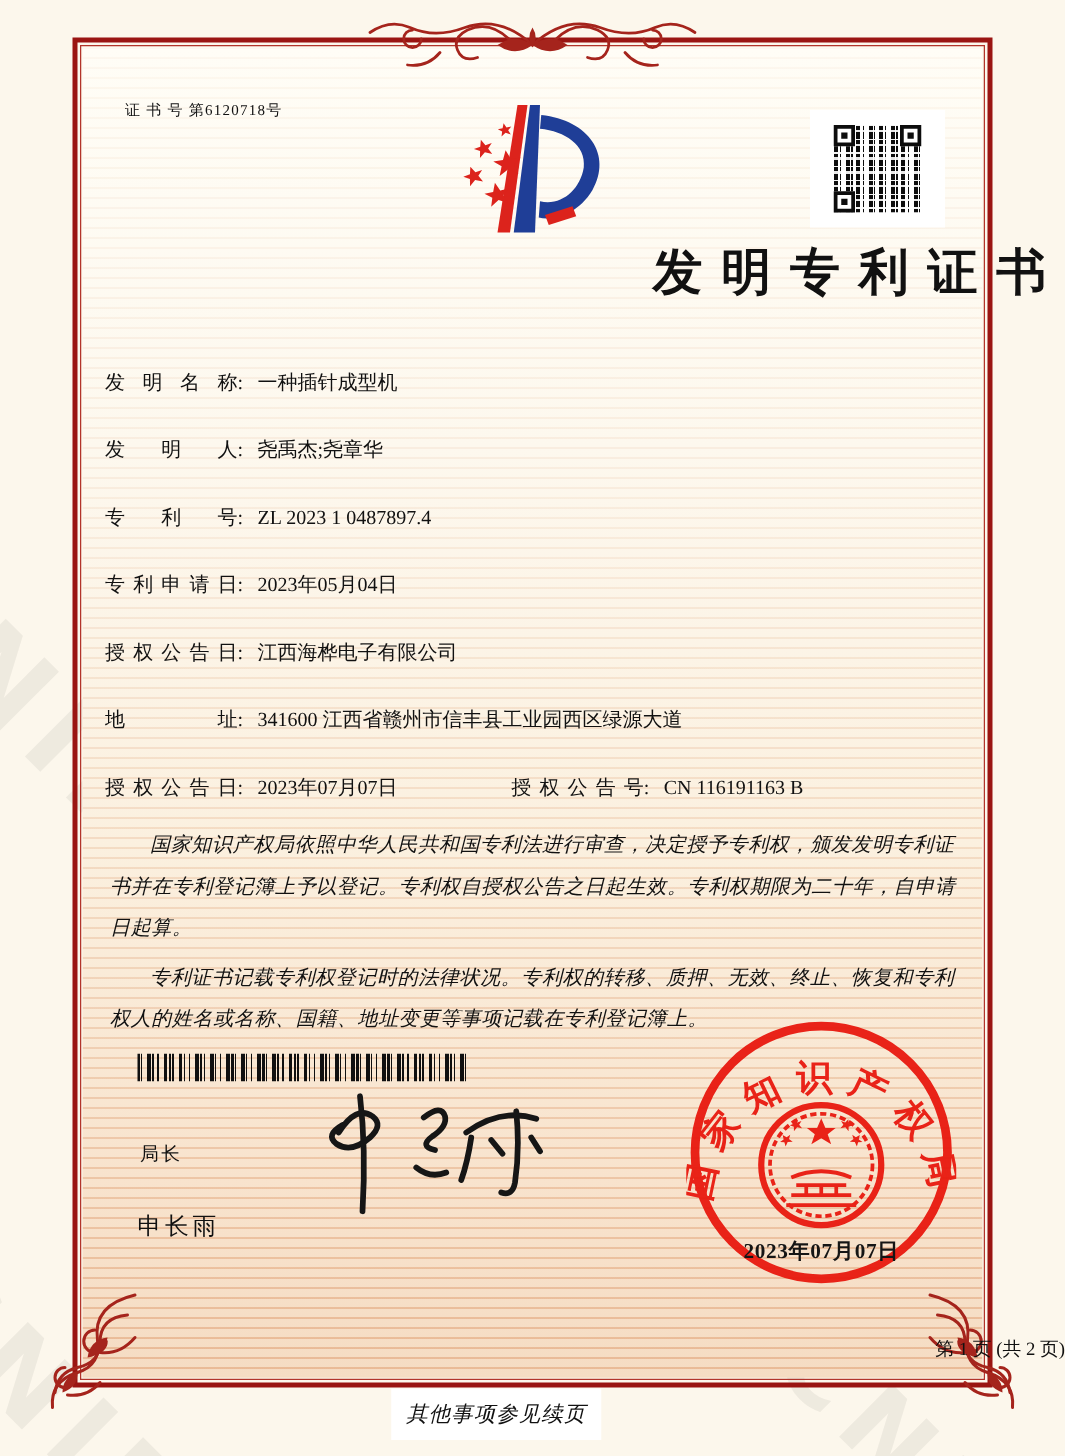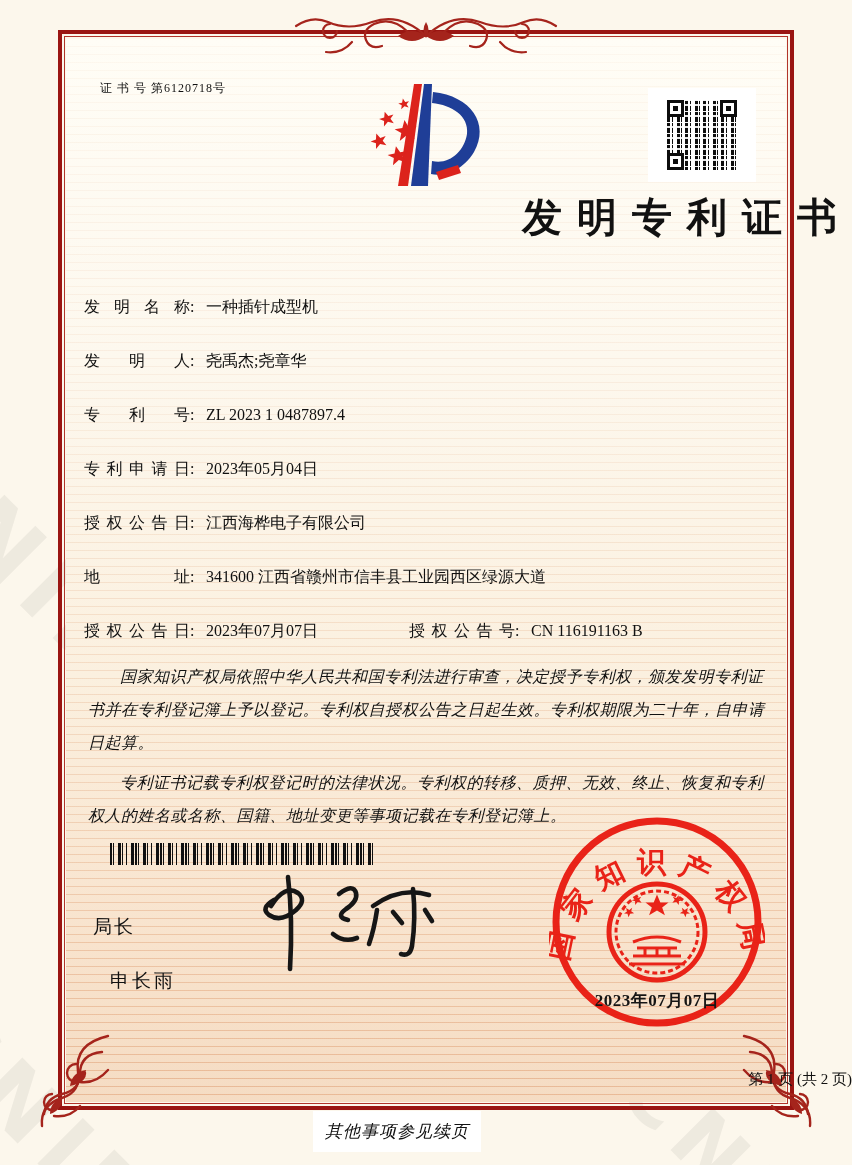--- a/index.html
+++ b/index.html
@@ -37,21 +37,21 @@
   .frow{position:relative;height:54px;line-height:25px;}
   .flabel{display:inline-block;width:106px;text-align:justify;text-align-last:justify;vertical-align:top;}
   .fcolon{display:inline-block;width:16px;vertical-align:top;}
   .fvalue{display:inline-block;vertical-align:top;}
   .g2{position:absolute;left:325px;top:0;}
   .paras{position:absolute;left:88px;top:660px;width:682px;font-size:16px;line-height:33px;
          font-style:italic;letter-spacing:0.5px;}
   .paras p{margin:0 0 7px 0;text-indent:2em;}
   .barcode{position:absolute;left:110px;top:843px;width:264px;height:22px;
       background:repeating-linear-gradient(90deg,#101010 0 2px,transparent 2px 3px,#101010 3px 4px,transparent 4px 8px,#101010 8px 11px,transparent 11px 12px,#101010 12px 13px,transparent 13px 16px,#101010 16px 17px,transparent 17px 21px,#101010 21px 24px,transparent 24px 25px);}
-  .director-title{position:absolute;left:93px;top:914px;font-size:19px;letter-spacing:2px;}
+  .director-title{position:absolute;left:112px;top:914px;font-size:15px;letter-spacing:2px;}
   .director-name{position:absolute;left:110px;top:952px;font-size:19px;letter-spacing:3px;margin-top:16px;}
   .signature{position:absolute;left:235px;top:870px;width:220px;height:108px;}
   .seal{position:absolute;left:549px;top:814px;width:216px;height:216px;}
   .seal svg{position:absolute;inset:0;opacity:0.93;}
   .seal-date{position:absolute;left:0;right:0;bottom:18px;text-align:center;font-size:17px;
              font-weight:600;color:#151515;letter-spacing:0.5px;}
   .page-num{position:absolute;left:0;right:0;top:1070px;text-align:right;font-size:15px;}
   .cont-box{position:absolute;left:313px;top:1111px;width:168px;height:41px;background:#fff;
             display:flex;align-items:center;justify-content:center;font-size:17px;font-style:italic;letter-spacing:1px;}
 </style>

